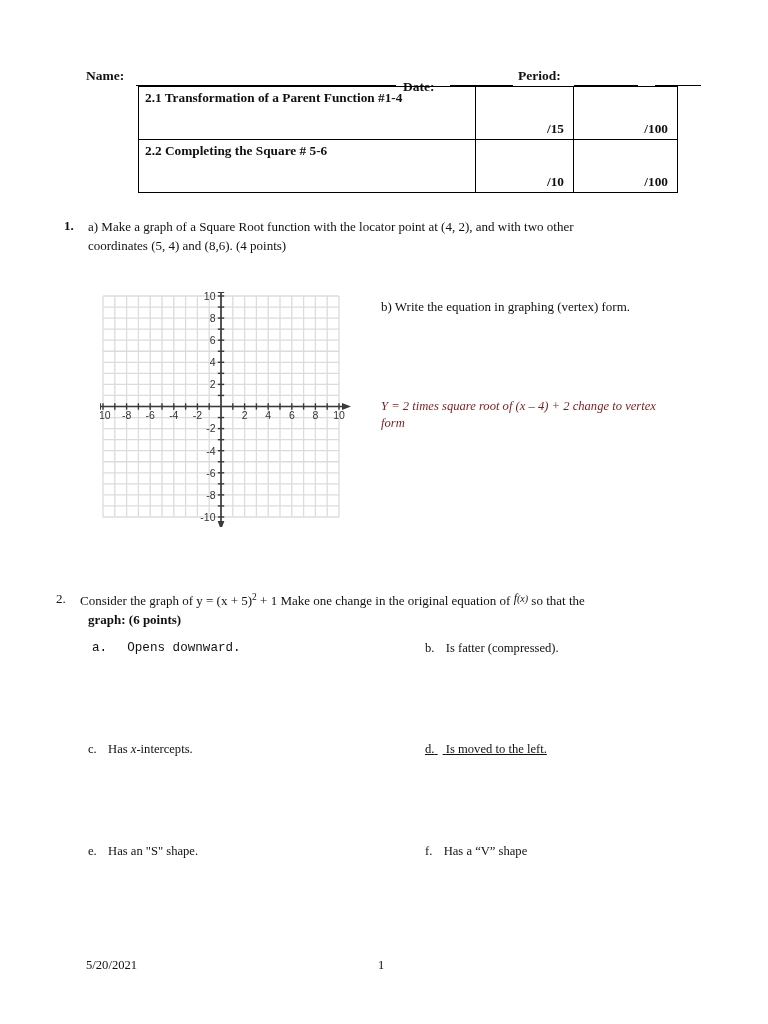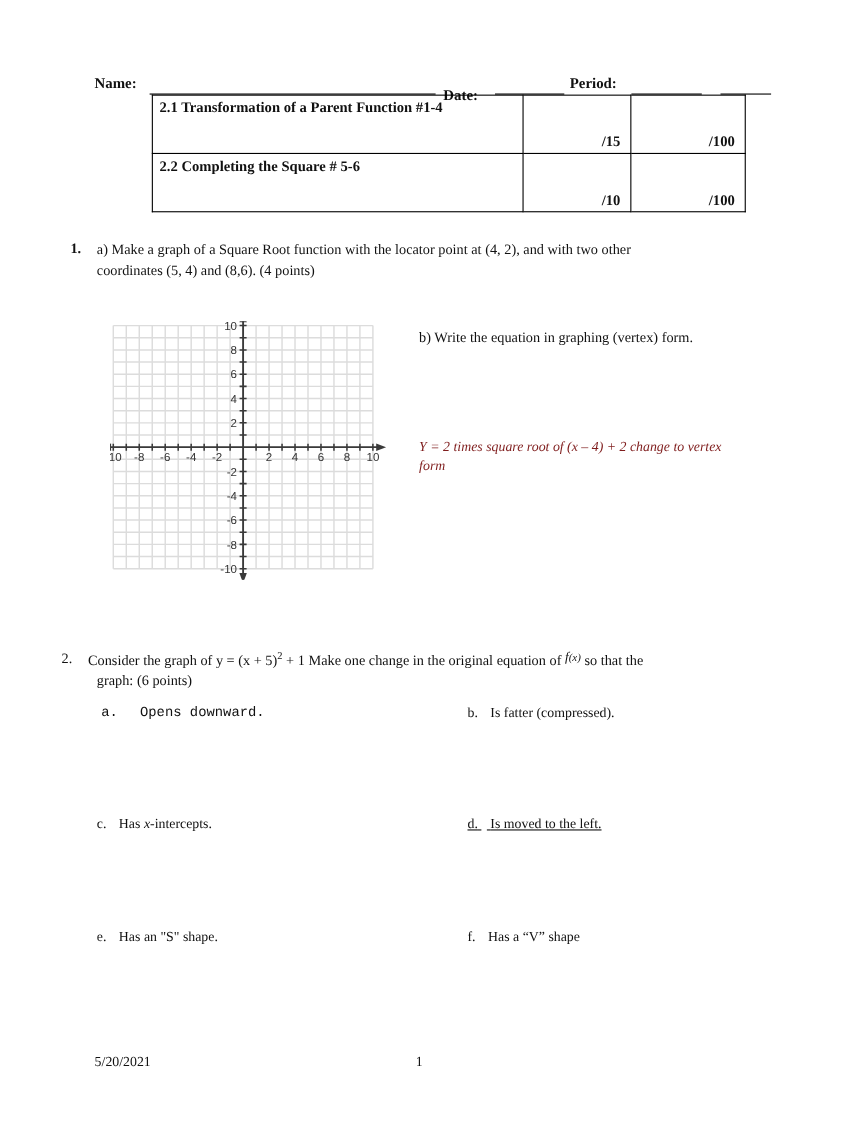--- a/index.html
+++ b/index.html
@@ -320,21 +320,21 @@
     </svg>
   </div>
 
   <div class="b-prompt">b)  Write the equation in graphing (vertex) form.</div>
 
   <div class="red-note" style="color: #7f1d1d;">Y = 2 times square root of (x – 4) + 2 change to vertex form</div>
 
   <div class="q-num plain" style="left:56px; top:591px;">2.</div>
   <div class="q-text" style="left:80px; top:591px; width:620px;">
     <span>Consider the graph of  y = (x + 5)</span><sup class="exp">2</sup><span> + 1  Make one change in the original equation of </span><span class="fx"><span>f</span><span class="arg">(x)</span></span><span> so that the</span><br>
-    <span style="display:inline-block; margin-left:8px;">graph:  (6 points)</span>
+    <span style="display:inline-block; margin-left:8px;font-weight:bold;">graph:  (6 points)</span>
   </div>
 
   <div class="sub-item" style="left:92px; top:641px;font-family:Liberation Mono, monospace;">
     <span>a.</span>
     <span style="display:inline-block;width:5px;"></span>
     <span>Opens downward.</span>
   </div>
   <div class="sub-item" style="left:425px; top:641px;">
     <span>b.</span>
     <span style="display:inline-block;width:5px;"></span>

